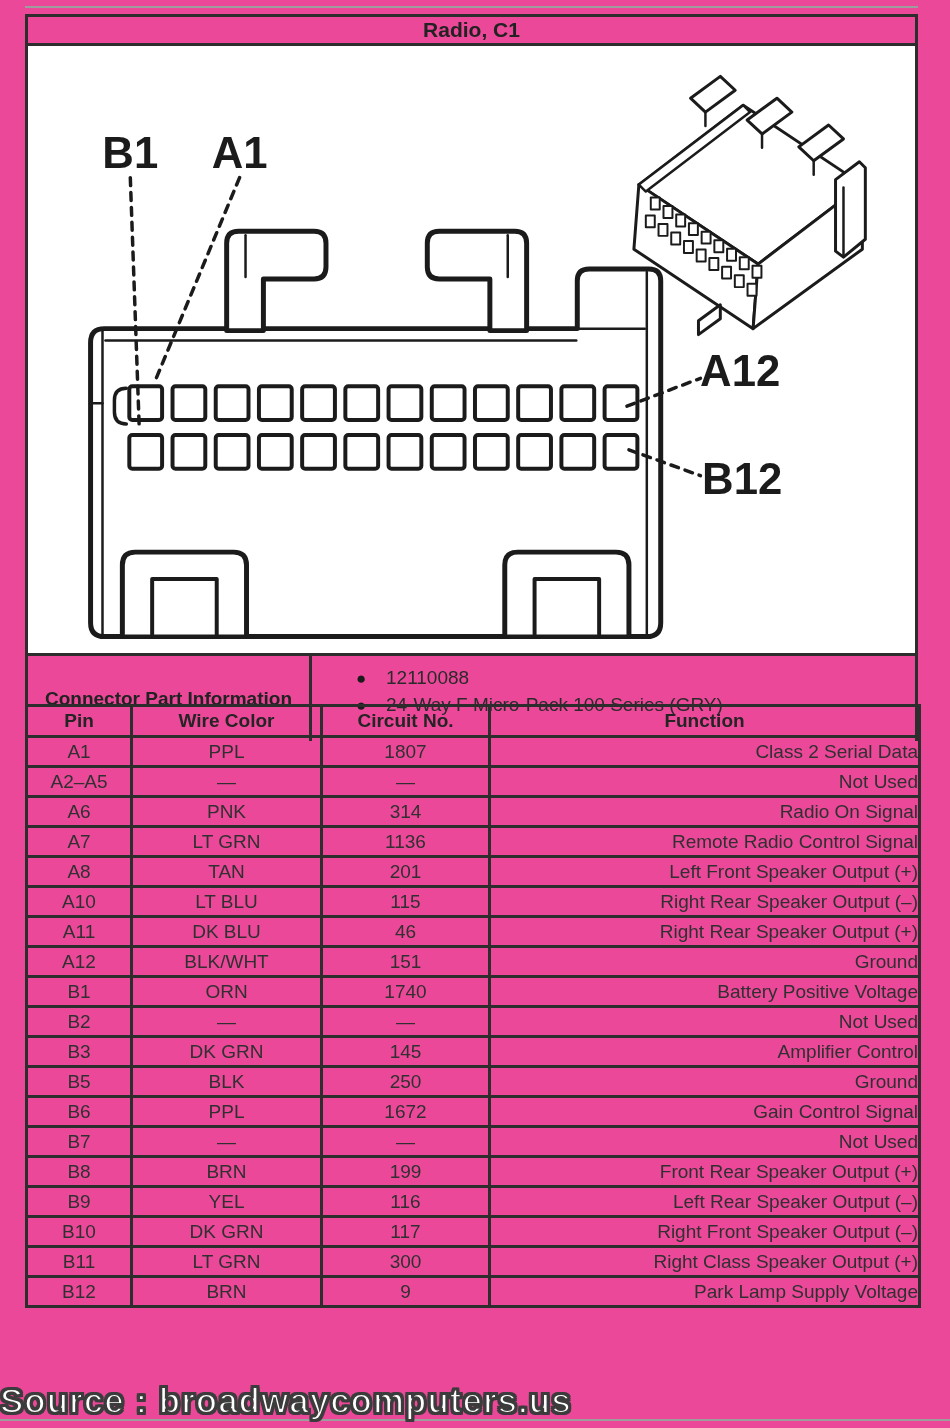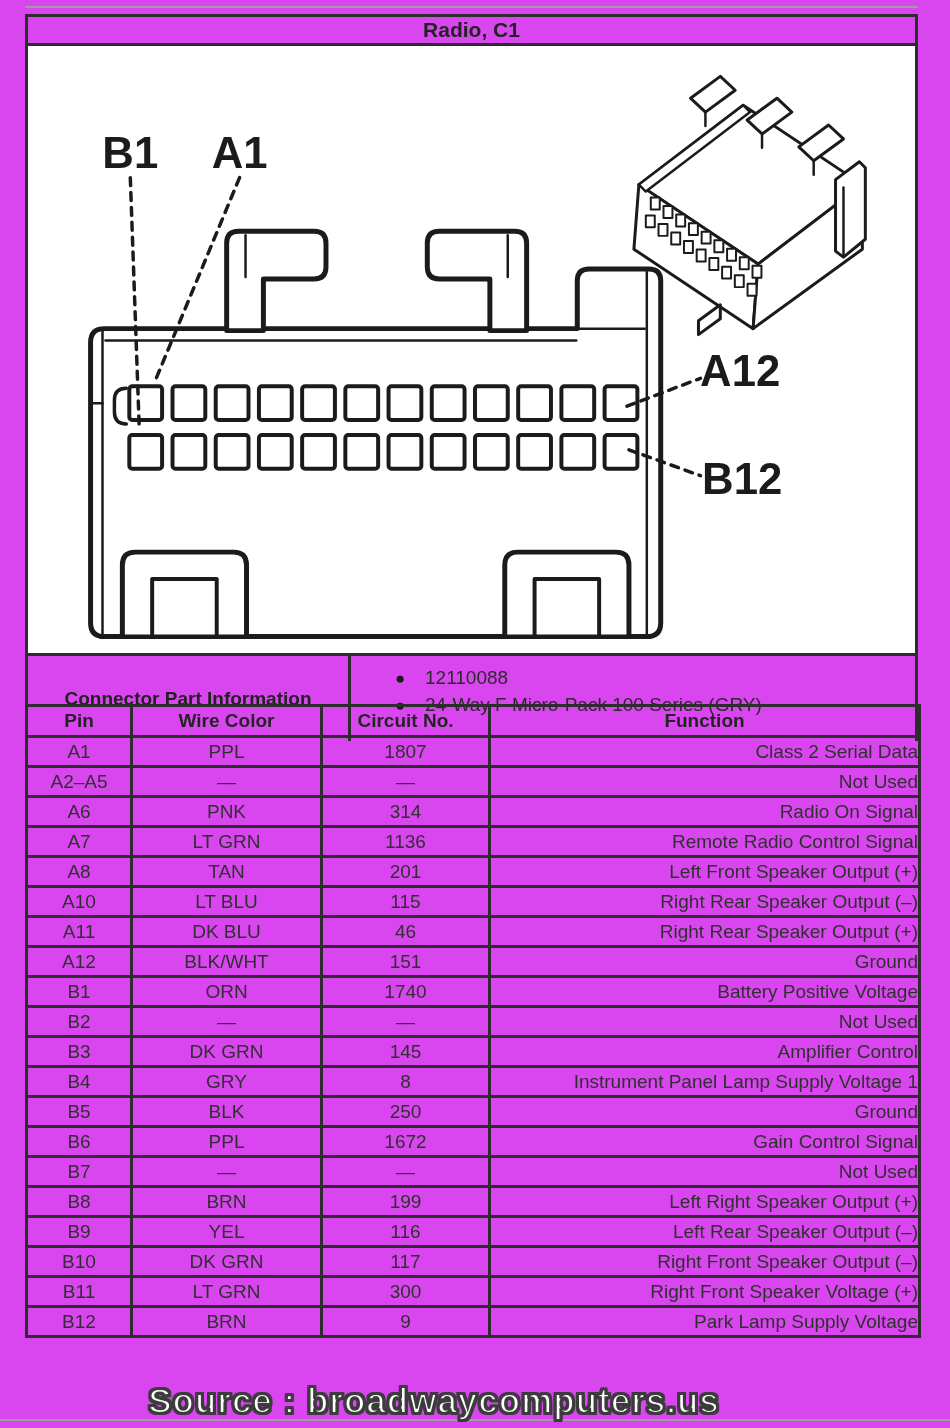--- a/index.html
+++ b/index.html
@@ -3,21 +3,21 @@
 <meta charset="utf-8">
 <style>
   :root{
     --border:#2d2d2d;
     --text:#303030;
     --ink:#1b1b1b;
     --scanline:#9d9d9d;
   }
   html,body{margin:0;padding:0;background:#ffffff;}
   body{font-family:"Liberation Sans","DejaVu Sans",sans-serif;color:var(--text);}
-  .sheet{position:relative;width:950px;height:1428px;background:#d946ef;overflow:hidden;}
+  .sheet{position:relative;width:950px;height:1428px;background:#ec4899;overflow:hidden;}
 
   
   .scan-line-top{position:absolute;left:25px;top:6px;width:893px;height:0;border-top:2px solid var(--scanline);}
   .scan-line-bottom{position:absolute;left:0;top:1419px;width:950px;height:0;border-top:2px solid var(--scanline);}
 
   
   .title-bar{
     position:absolute;left:25px;top:14px;width:893px;height:32px;box-sizing:border-box;
     border:3px solid var(--border);
     display:flex;align-items:center;justify-content:center;
@@ -28,42 +28,42 @@
     border:3px solid var(--border);border-top:none;background:#fff;
   }
   .diagram-cell svg{display:block;width:100%;height:100%;}
 
   .partinfo-row{
     position:absolute;left:25px;top:656px;width:893px;height:85px;box-sizing:border-box;
     border-left:3px solid var(--border);border-right:3px solid var(--border);
     display:flex;
   }
   .partinfo-left{
-    width:323px;box-sizing:border-box;border-right:3px solid var(--border);
+    width:284px;box-sizing:border-box;border-right:3px solid var(--border);
     display:flex;align-items:center;justify-content:center;
     font-weight:bold;font-size:19px;color:#222;text-align:center;
   }
   .partinfo-right{flex:1;box-sizing:border-box;padding:9px 0 0 44px;}
   .bullet-line{display:flex;align-items:baseline;font-size:19px;color:#2a2a2a;line-height:26px;}
   .bullet-dot{width:30px;font-size:17px;color:#1b1b1b;}
 
   table.pin-table{
     position:absolute;left:25px;top:704px;width:893px;border-collapse:collapse;table-layout:fixed;
     font-size:19px;color:var(--text);
   }
   table.pin-table th,table.pin-table td{
     border:3px solid var(--border);box-sizing:content-box;
     padding:0;text-align:center;vertical-align:middle;overflow:hidden;white-space:nowrap;
   }
   table.pin-table th{height:28px;font-size:19px;font-weight:bold;color:#242424;}
   table.pin-table td{height:27px;}
   table.pin-table td.fn{text-align:right;padding-left:7px;}
 
   .watermark{
-    position:absolute;left:0;top:1381px;width:868px;text-align:center;
+    position:absolute;left:0;top:1381px;width:868px;text-align:left;
     font-size:35px;font-weight:bold;letter-spacing:1px;
     color:#ffffff;
     -webkit-text-stroke:2.2px #3c3c3c;
     text-shadow:
       -2px -2px 0 #3c3c3c, 2px -2px 0 #3c3c3c,
       -2px  2px 0 #3c3c3c, 2px  2px 0 #3c3c3c,
        0   -2px 0 #3c3c3c, 0    2px 0 #3c3c3c,
       -2px  0   0 #3c3c3c, 2px  0   0 #3c3c3c;
   }
 </style>
@@ -296,26 +296,20 @@
       <td class="fn">Not Used</td>
     </tr>
 
     <tr>
       <td>B3</td>
       <td>DK GRN</td>
       <td>145</td>
       <td class="fn">Amplifier Control</td>
     </tr>
 
-    <tr>
-      <td>B4</td>
-      <td>GRY</td>
-      <td>8</td>
-      <td class="fn">Instrument Panel Lamp Supply Voltage 1</td>
-    </tr>
 
     <tr>
       <td>B5</td>
       <td>BLK</td>
       <td>250</td>
       <td class="fn">Ground</td>
     </tr>
 
     <tr>
       <td>B6</td>
@@ -328,42 +322,42 @@
       <td>B7</td>
       <td>—</td>
       <td>—</td>
       <td class="fn">Not Used</td>
     </tr>
 
     <tr>
       <td>B8</td>
       <td>BRN</td>
       <td>199</td>
-      <td class="fn">Left Right Speaker Output (+)</td>
+      <td class="fn">Front Rear Speaker Output (+)</td>
     </tr>
 
     <tr>
       <td>B9</td>
       <td>YEL</td>
       <td>116</td>
       <td class="fn">Left Rear Speaker Output (–)</td>
     </tr>
 
     <tr>
       <td>B10</td>
       <td>DK GRN</td>
       <td>117</td>
       <td class="fn">Right Front Speaker Output (–)</td>
     </tr>
 
     <tr>
       <td>B11</td>
       <td>LT GRN</td>
       <td>300</td>
-      <td class="fn">Right Front Speaker Voltage (+)</td>
+      <td class="fn">Right Class Speaker Output (+)</td>
     </tr>
 
     <tr>
       <td>B12</td>
       <td>BRN</td>
       <td>9</td>
       <td class="fn">Park Lamp Supply Voltage</td>
     </tr>
   </tbody>
   </table>

